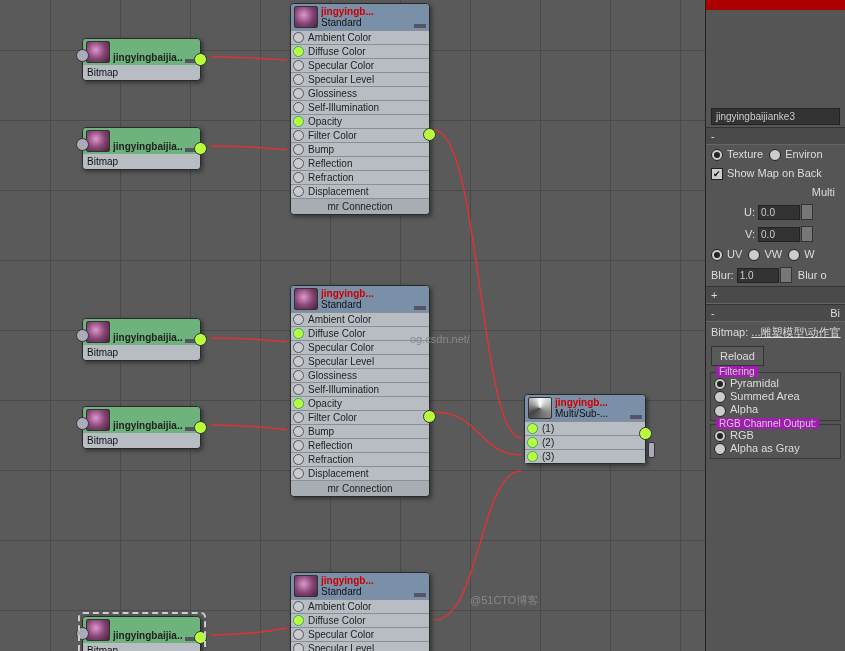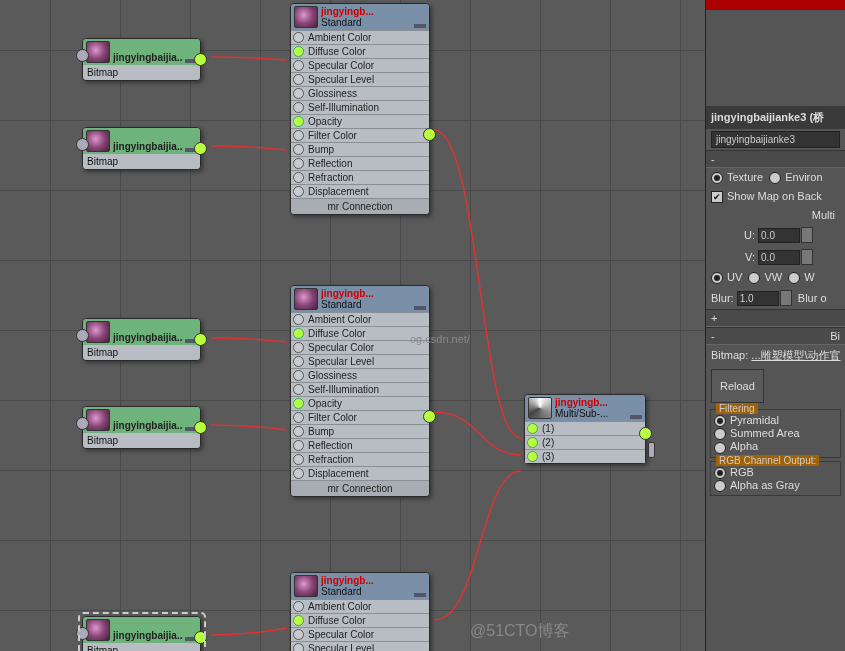--- a/index.html
+++ b/index.html
@@ -32,23 +32,23 @@
 .p-title{background:#3a3a3a;font-weight:bold;padding:4px 5px}
 .p-field{background:#333;color:#ccc;padding:2px 4px;margin:2px 5px;border:1px solid #222;font-size:10px}
 .p-sect{background:#4a4a4a;border-top:1px solid #333;border-bottom:1px solid #666;padding:2px 5px}
 .radio,.chk{display:inline-block;width:10px;height:10px;border:1px solid #222;background:#ccc;margin-right:4px;vertical-align:middle}
 .radio{border-radius:50%;position:relative}
 .radio.on::after{content:"";position:absolute;left:2px;top:2px;width:6px;height:6px;background:#222;border-radius:50%}
 .chk.on::after{content:"✔";color:#111;font-size:9px;position:relative;top:-2px;left:1px}
 .spin{display:inline-flex;align-items:center}
 .spin input{width:36px;background:#333;border:1px solid #222;color:#ccc;font-size:10px;padding:1px 2px}
 .spin .arr{width:10px;height:14px;background:#777;border:1px solid #333;margin-left:1px}
-.btn{background:#5a5a5a;border:1px solid #333;color:#ddd;padding:10px 8px;font-size:11px;margin:3px 5px;display:inline-block}
+.btn{background:#5a5a5a;border:1px solid #333;color:#ddd;padding:3px 8px;font-size:11px;margin:3px 5px;display:inline-block}
 .grp{border:1px solid #3a3a3a;margin:3px 4px;padding:4px 3px 3px;position:relative}
-.grp-t{position:absolute;top:-7px;left:5px;background:#a16207;padding:0 3px;font-size:10px;color:#ccc}
+.grp-t{position:absolute;top:-7px;left:5px;background:#a21caf;padding:0 3px;font-size:10px;color:#ccc}
 .wm{position:absolute;color:#888;font-size:11px;pointer-events:none}
 </style>
 </head>
 <body>
 
 <div class="canvas">
 <svg class="wires">
 <path d="M211 57 Q250 57 287 60" stroke="#d33" stroke-width="1.5" fill="none"></path>
 <path d="M211 146 Q250 146 287 150" stroke="#d33" stroke-width="1.5" fill="none"></path>
 <path d="M211 338 Q250 338 287 342" stroke="#d33" stroke-width="1.5" fill="none"></path>
@@ -196,27 +196,26 @@
         <div class="slot"><span class="dot on"></span>(2)</div>
         <div class="slot"><span class="dot on"></span>(3)</div>
       </div>
  <div class="port green" style="right:-7px;top:32px"></div>
  <div class="port gray" style="right:-10px;top:47px;width:5px;height:14px;border-radius:2px"></div>
 </div>
 
 <div class="dash-sel" style="left:78px;top:612px;width:124px;height:39px"></div>
 
 <div class="wm" style="left:410px;top:333px">og.csdn.net/</div>
-<div class="wm" style="left:470px;top:621px;font-size:16px">@51CTO博客</div>
+<div class="wm" style="left:470px;top:593px;font-size:11px">@51CTO博客</div>
 </div>
 
 <div class="panel">
 <div class="p-red"></div>
 <div style="height:96px"></div>
-<div class="p-title">jingyingbaijianke3 (桥</div>
 <div class="p-field">jingyingbaijianke3</div>
 <div class="p-sect">-</div>
 <div class="p-row">
  <span class="radio on"></span><span>Texture</span>
  &nbsp;<span class="radio"></span><span>Environ</span>
 </div>
 <div class="p-row"><span class="chk on"></span><span>Show Map on Back</span></div>
 <div class="p-row" style="text-align:right;padding-right:10px">Multi</div>
 <div class="p-row"><span style="display:inline-block;width:44px;text-align:right">U:</span> <span class="spin">
         <input value="0.0" style="">

